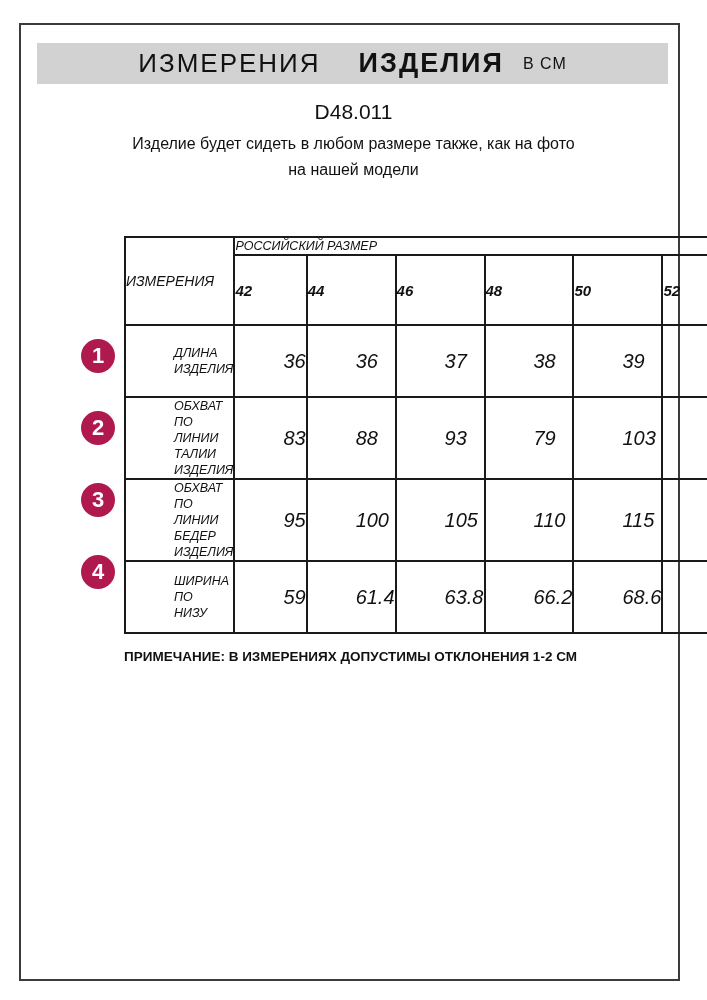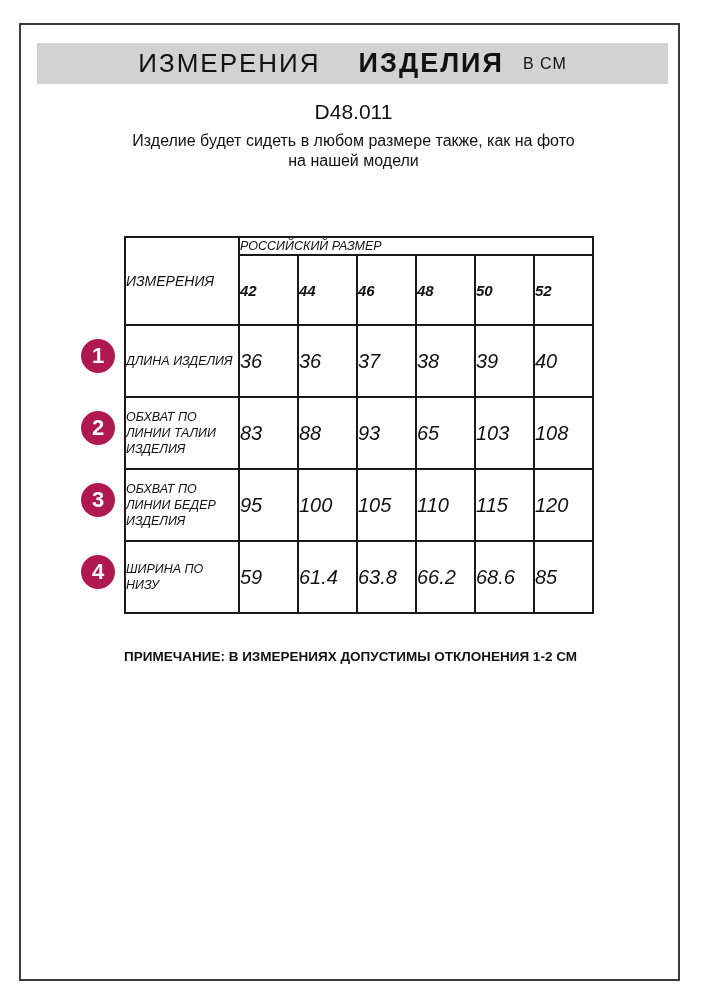--- a/index.html
+++ b/index.html
@@ -34,40 +34,40 @@
     position: absolute;
     left: 0; top: 100px; width: 707px;
     text-align: center;
     font-size: 21px;
   }
   .subtitle {
     position: absolute;
     left: 0; top: 131px; width: 707px;
     text-align: center;
     font-size: 16px;
-    line-height: 20px;
+    line-height: 26px;
     white-space: pre-line;
   }
   table.size-table {
     position: absolute;
     left: 124px; top: 236px;
     border-collapse: collapse;
     table-layout: fixed;
   }
   table.size-table td {
     border: 2px solid #1a1a1a;
     text-align: left;
     vertical-align: middle;
     padding: 0;
     font-style: italic;
   }
   td.corner { width: 112px; font-size: 14px; }
   td.group  { height: 16px; font-size: 12.5px; line-height: 14px; }
   tr.sizes td { height: 68px; font-size: 15px; font-weight: 700; width: 57px; }
-  tr.datarow td { height: 70px; }
+  tr.datarow td { height: 70px; padding-left: 48px; }
   td.rlabel { font-size: 12.5px; line-height: 16px; white-space: pre-line; }
   td.val { font-size: 20px; }
   .num-circle {
     position: absolute;
     left: 81px;
     width: 34px; height: 34px;
     border-radius: 50%;
     background: #b0194e;
     color: #ffffff;
     font-size: 22px;
@@ -129,21 +129,21 @@
     <td class="val">39</td>
     <td class="val">40</td>
   </tr>
   <tr class="datarow">
     <td class="rlabel">ОБХВАТ ПО
 ЛИНИИ ТАЛИИ
 ИЗДЕЛИЯ</td>
     <td class="val">83</td>
     <td class="val">88</td>
     <td class="val">93</td>
-    <td class="val">65</td>
+    <td class="val">79</td>
     <td class="val">103</td>
     <td class="val">108</td>
   </tr>
   <tr class="datarow">
     <td class="rlabel">ОБХВАТ ПО
 ЛИНИИ БЕДЕР
 ИЗДЕЛИЯ</td>
     <td class="val">95</td>
     <td class="val">100</td>
     <td class="val">105</td>

